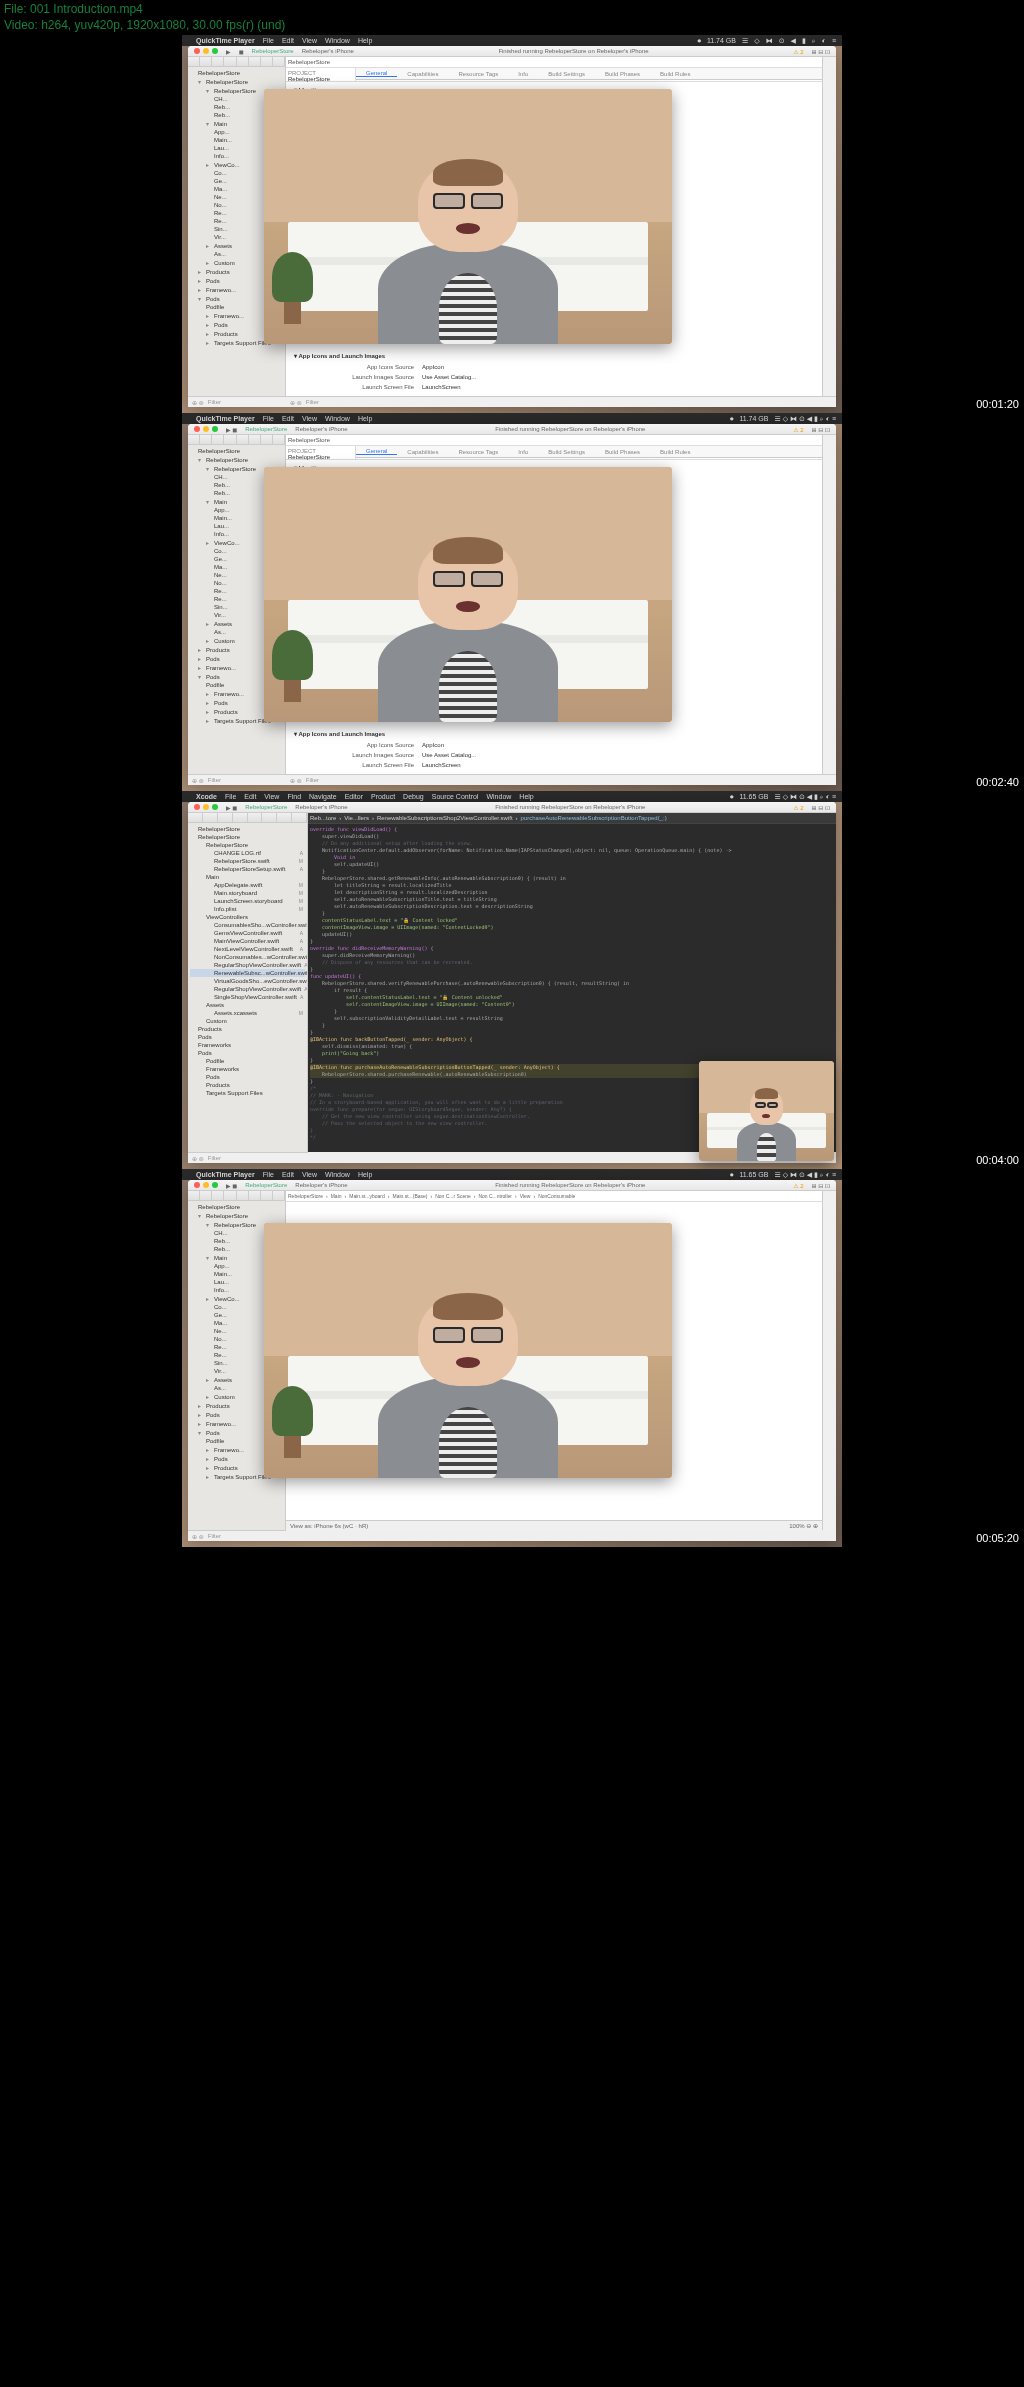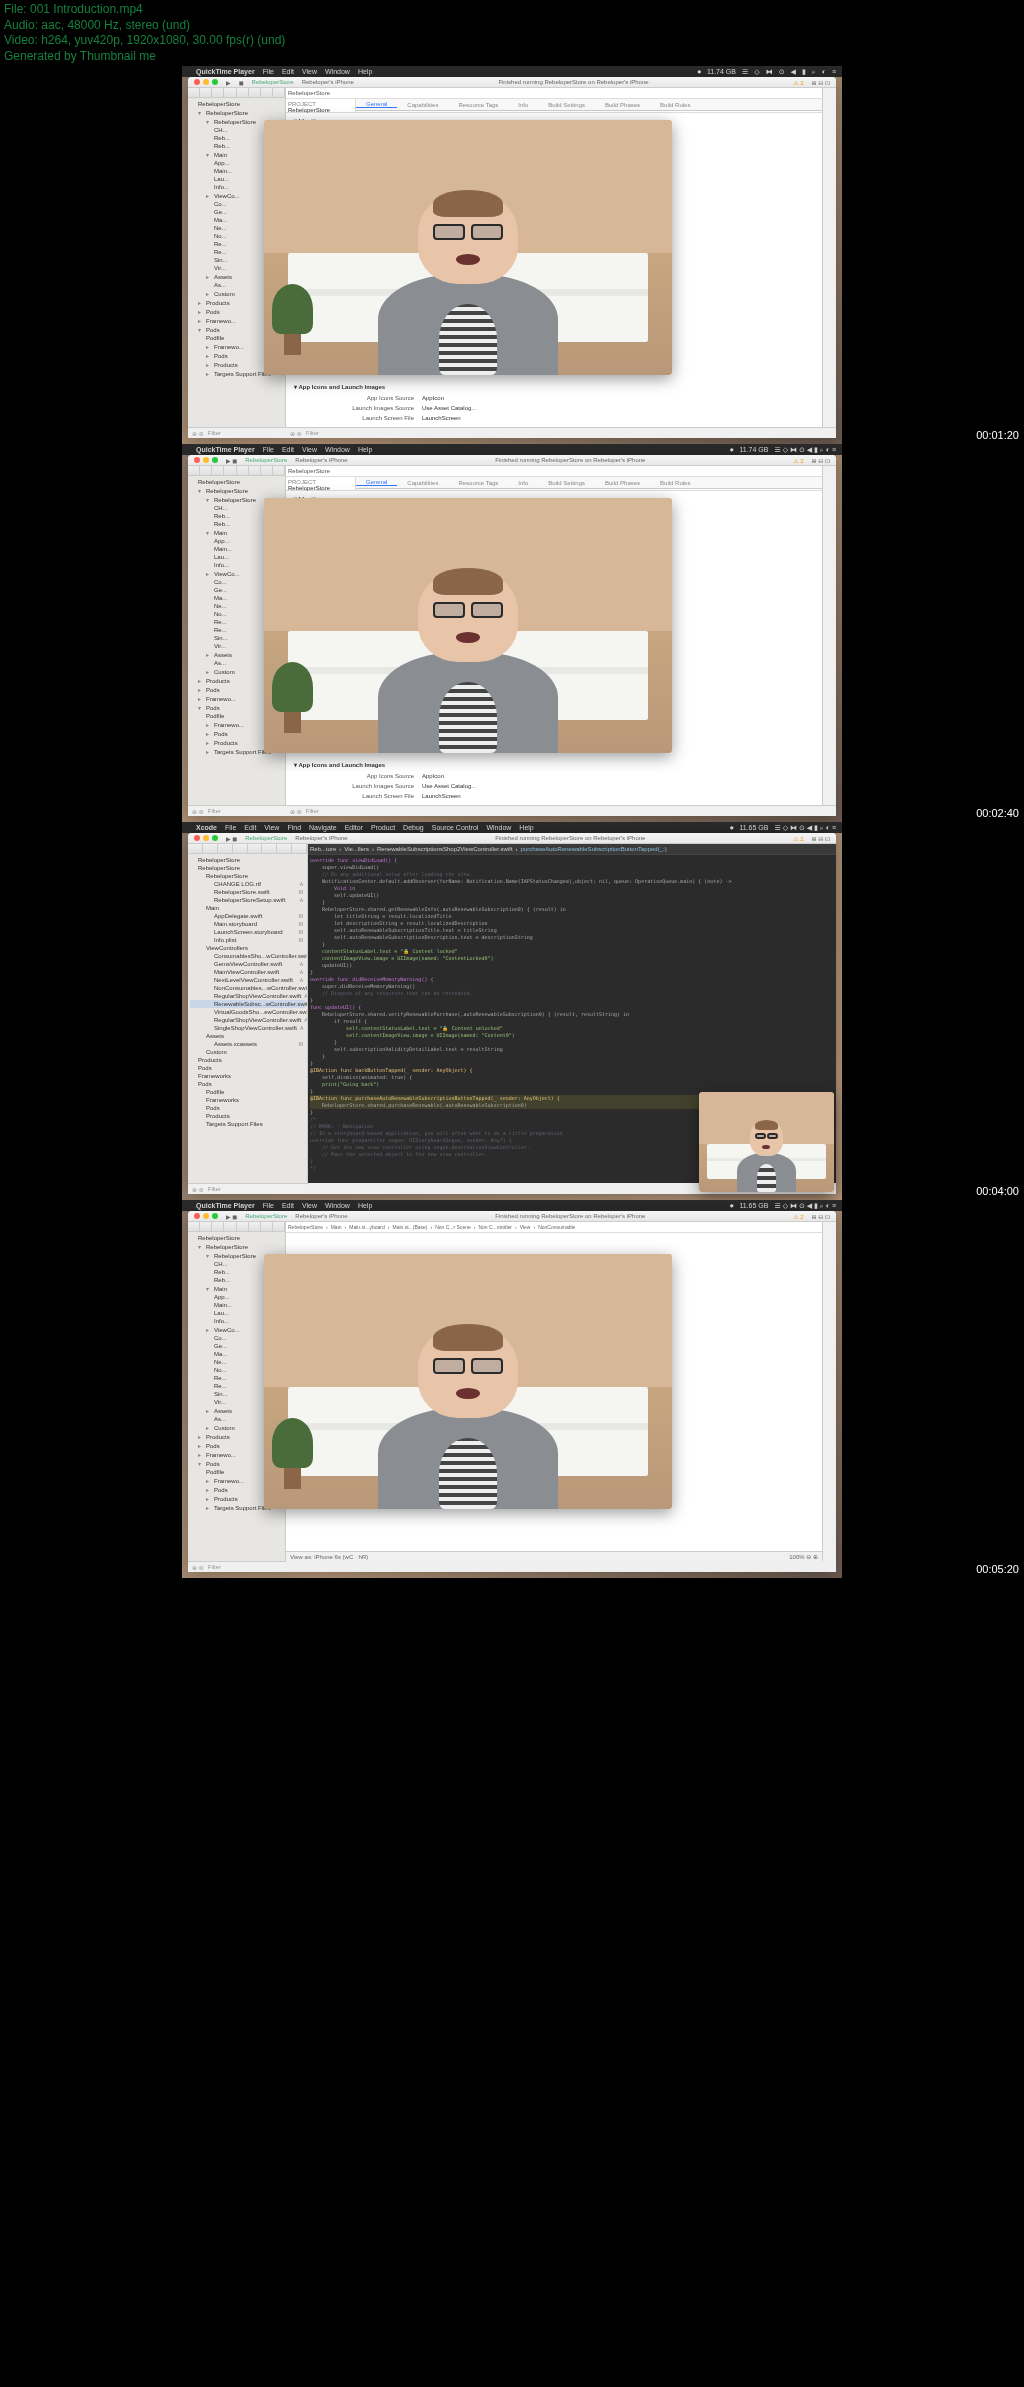--- a/index.html
+++ b/index.html
@@ -69,23 +69,21 @@
 .inspector { width: 14px; background: #f0f0f0; border-left: 1px solid #ccc; }
 .bottom-status { height: 10px; background: #f0f0f0; border-top: 1px solid #ccc; font-size: 6px; color: #666; display: flex; align-items: center; padding: 0 4px; gap: 6px; }
 .storyboard-crumb { background: #fff; border-bottom: 1px solid #ddd; padding: 2px; font-size: 5px; color: #666; display: flex; gap: 3px; }
 .file-status { margin-left: auto; color: #888; font-size: 5px; }
 </style>
 </head>
 <body>
 
 <div class="metadata">
   <div>File: 001 Introduction.mp4</div>
-  <div>Audio: aac, 48000 Hz, stereo (und)</div>
   <div>Video: h264, yuv420p, 1920x1080, 30.00 fps(r) (und)</div>
-  <div>Generated by Thumbnail me</div>
 </div>
 
 <div class="frame-stack">
 
 <div class="frame-wrap">
 <div class="desktop">
   <div class="menubar">
     <span class="apple-icon"></span>
     <span class="app-name">QuickTime Player</span>
     <span>File</span>

